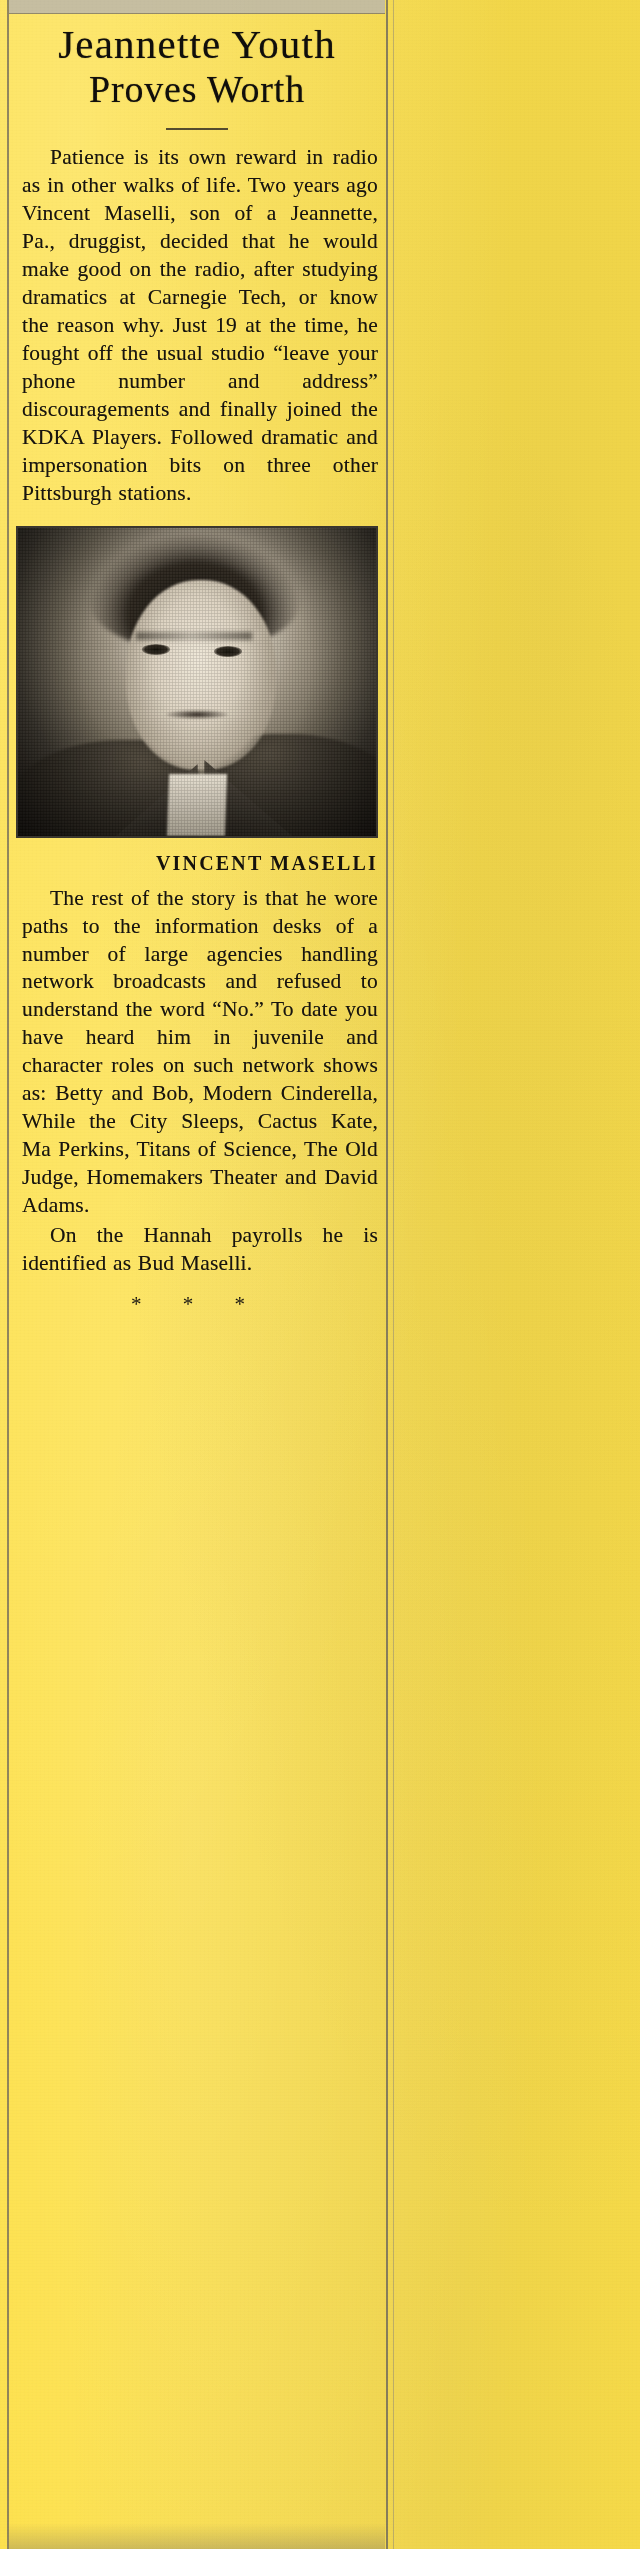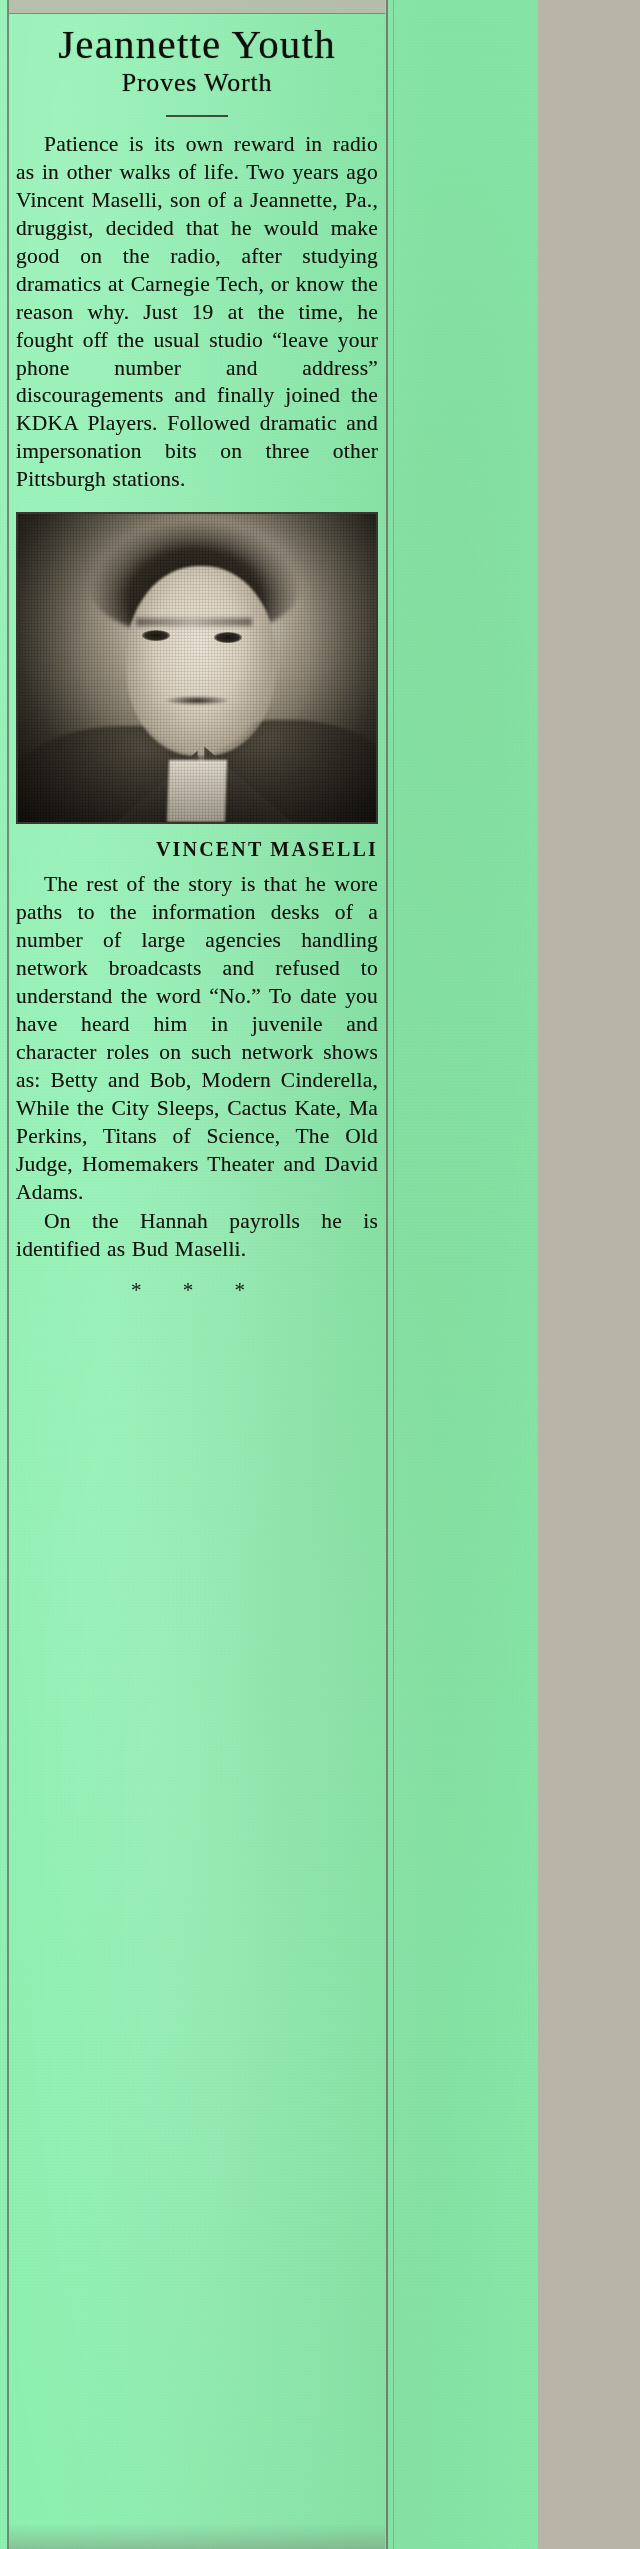--- a/index.html
+++ b/index.html
@@ -6,23 +6,23 @@
     margin: 0;
     padding: 0;
     background: #b9b4a8;
   }
   body {
     width: 640px;
     font-family: "Liberation Serif", serif;
   }
   .page {
     position: relative;
-    width: 538px;
+    width: 640px;
     height: 2549px;
-    background: #86efac;
+    background: #fde047;
     overflow: hidden;
   }
   
   .grain {
     position: absolute;
     inset: 0;
     background:
       radial-gradient(ellipse at 12% 6%, rgba(255,255,255,0.22), rgba(255,255,255,0) 55%),
       radial-gradient(ellipse at 85% 22%, rgba(120,110,90,0.13), rgba(0,0,0,0) 60%),
       radial-gradient(ellipse at 30% 72%, rgba(255,255,255,0.16), rgba(255,255,255,0) 55%),
@@ -81,21 +81,21 @@
     line-height: 1.12;
     margin: 6px 0 0 0;
   }
   .headline .hl {
     display: block;
     font-size: 41px;
     letter-spacing: 1.2px;
     color: #100e0b;
     text-shadow: 0 0 1px rgba(20,18,14,.55);
   }
-  .headline .hl2 { font-size: 26px; letter-spacing: .8px; }
+  .headline .hl2 { font-size: 38px; letter-spacing: .8px; }
   .headline .hl3 { font-size: 38px; letter-spacing: .8px; }
 
   .divider {
     width: 62px;
     height: 2px;
     background: #2a2620;
     margin: 18px auto 14px auto;
     opacity: .8;
   }
 
@@ -103,21 +103,21 @@
     font-size: 21.5px;
     line-height: 1.30;
     text-align: justify;
     text-align-last: left;
     margin: 0 0 2px 0;
     letter-spacing: .2px;
     word-spacing: 1px;
     color: #17140f;
     text-shadow: 0 0 .6px rgba(20,18,14,.4);
   }
-  p.body.indent { text-indent: 28px; }
+  p.body.indent { text-indent: 28px; margin-left: 6px; }
 
   
   .photo-wrap {
     margin: 18px 0 0 0;
     width: 358px;
     height: 308px;
     position: relative;
     border: 2px solid #3a362e;
     background: #9d988c;
     overflow: hidden;

